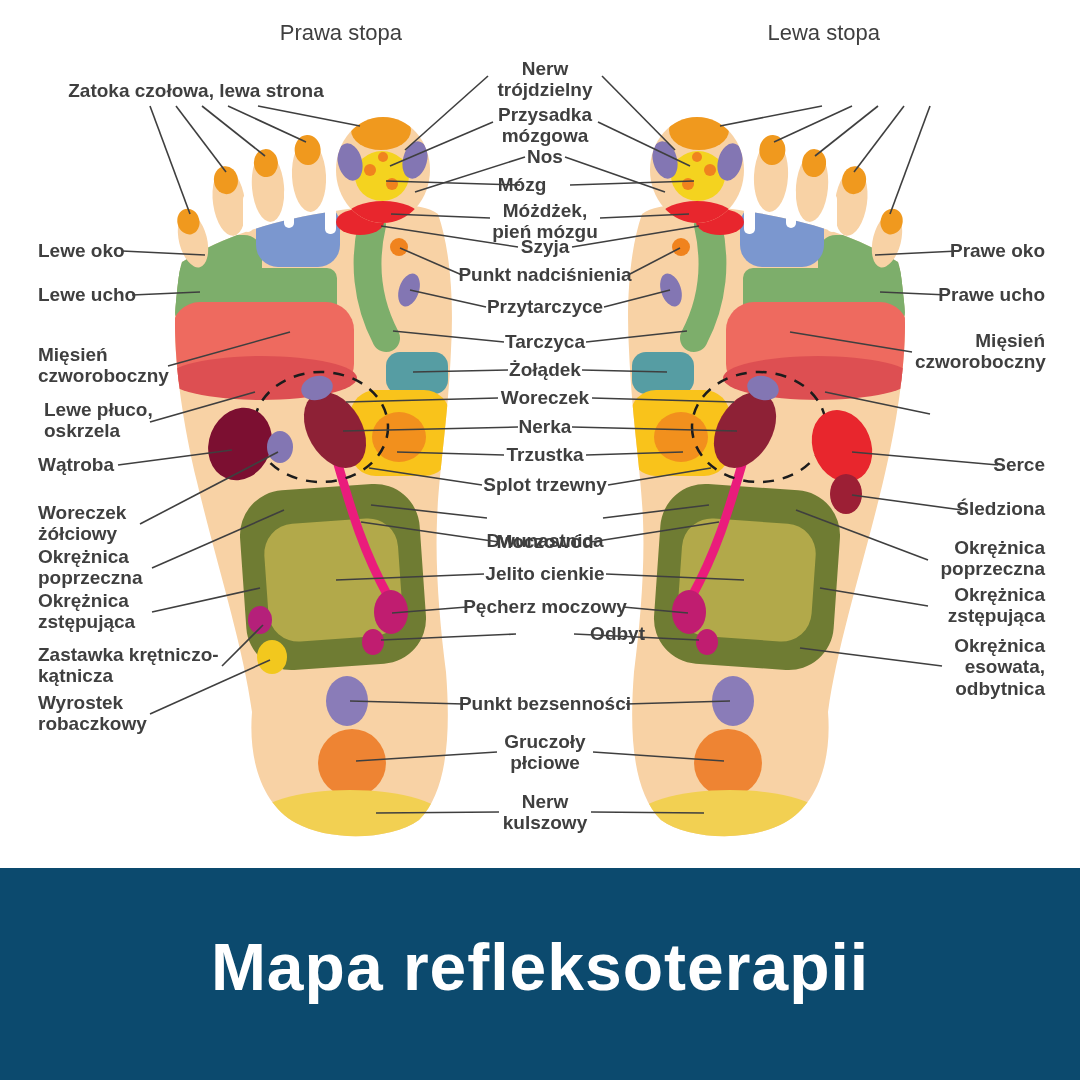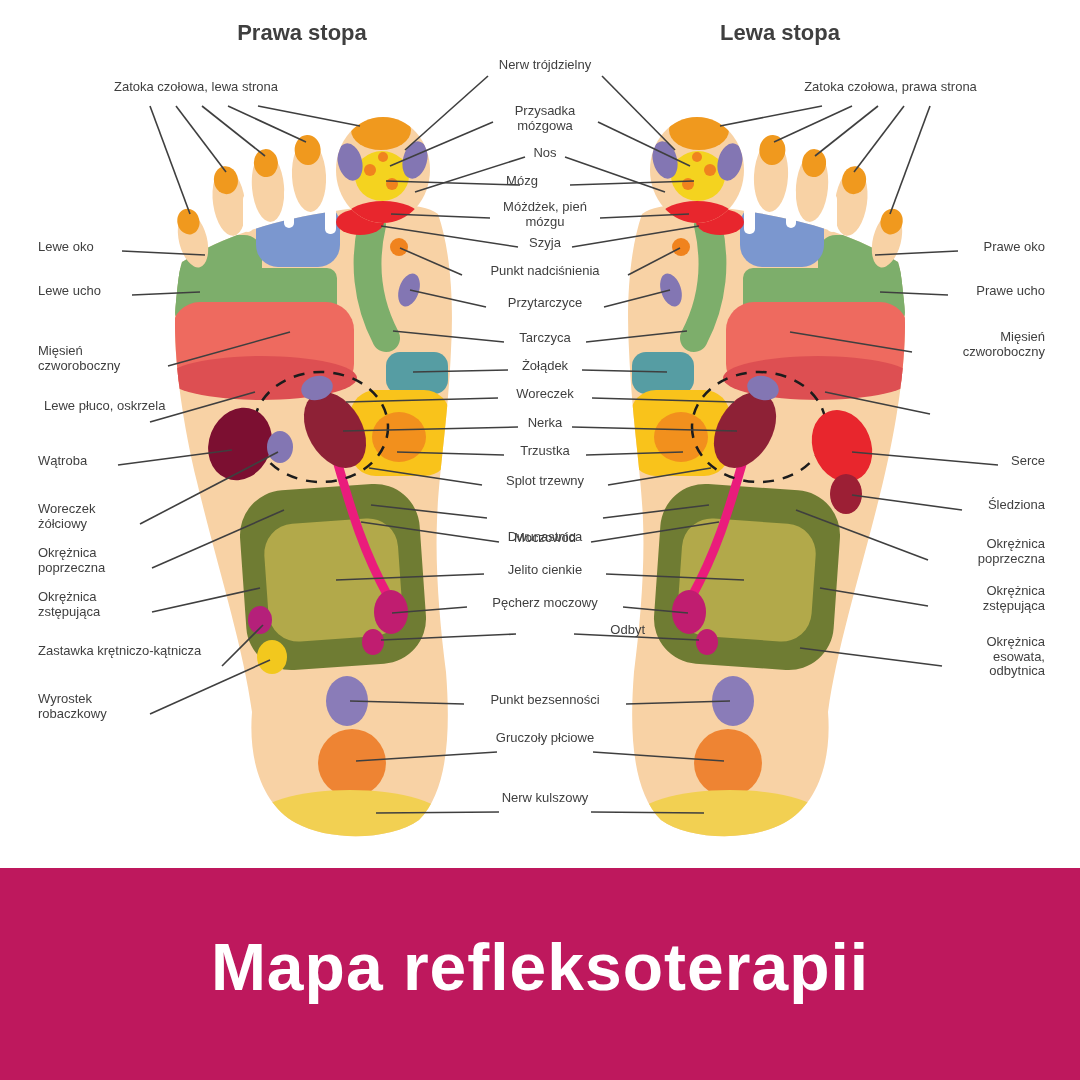--- a/index.html
+++ b/index.html
@@ -1,24 +1,24 @@
 <!DOCTYPE html>
 <html><head>
 <meta charset="utf-8">
 <style>
   * { margin:0; padding:0; box-sizing:border-box; }
   html,body { width:1080px; height:1080px; background:#ffffff; font-family:"Liberation Sans", sans-serif; }
   .poster { position:relative; width:1080px; height:1080px; background:#ffffff; overflow:hidden; }
   svg.diagram { position:absolute; left:0; top:0; }
-  .lbl { position:absolute; font-size:13px; font-weight:400; color:#3f3f3f; line-height:1.12; }
+  .lbl { position:absolute; font-size:19px; font-weight:700; color:#3f3f3f; line-height:1.12; }
   .lbl.l { text-align:left; }
   .lbl.c { text-align:center; }
   .lbl.r { text-align:right; }
-  .foot-header { position:absolute; font-size:22px; font-weight:700; color:#3f3f3f; text-align:center; }
-  .banner { position:absolute; left:0; top:868px; width:1080px; height:212px; background:#be185d;
+  .foot-header { position:absolute; font-size:22px; font-weight:400; color:#3f3f3f; text-align:right; }
+  .banner { position:absolute; left:0; top:868px; width:1080px; height:212px; background:#0c4a6e;
             display:flex; align-items:center; justify-content:center; padding-bottom:14px; }
   .banner-title { color:#ffffff; font-size:66px; font-weight:800; letter-spacing:1px; }
 </style>
 </head>
 <body>
 
 <div class="poster">
 
   <svg class="diagram" width="1080" height="1080" viewBox="0 0 1080 1080">
     <defs>
@@ -244,21 +244,20 @@
   <div class="lbl c" style="left:445px;top:474px;width:200px;">Splot trzewny</div>
   <div class="lbl c" style="left:445px;top:530px;width:200px;">Dwunastnica</div>
   <div class="lbl c" style="left:445px;top:531px;width:200px;">Moczowód</div>
   <div class="lbl c" style="left:445px;top:563px;width:200px;">Jelito cienkie</div>
   <div class="lbl c" style="left:445px;top:596px;width:200px;">Pęcherz moczowy</div>
   <div class="lbl c" style="left:445px;top:623px;width:200px;text-align:right;">Odbyt</div>
   <div class="lbl c" style="left:445px;top:693px;width:200px;">Punkt bezsenności</div>
   <div class="lbl c" style="left:495px;top:731px;width:100px;">Gruczoły płciowe</div>
   <div class="lbl c" style="left:495px;top:791px;width:100px;">Nerw kulszowy</div>
 
-  <div class="lbl c" style="left:748px;top:80px;width:285px;">Zatoka czołowa, prawa strona</div>
   <div class="lbl r" style="left:845px;top:240px;width:200px;">Prawe oko</div>
   <div class="lbl r" style="left:845px;top:284px;width:200px;">Prawe ucho</div>
   <div class="lbl r" style="left:915px;top:330px;width:130px;">Mięsień czworoboczny</div>
   <div class="lbl r" style="left:845px;top:454px;width:200px;">Serce</div>
   <div class="lbl r" style="left:845px;top:498px;width:200px;">Śledziona</div>
   <div class="lbl r" style="left:927px;top:537px;width:118px;">Okrężnica poprzeczna</div>
   <div class="lbl r" style="left:927px;top:584px;width:118px;">Okrężnica zstępująca</div>
   <div class="lbl r" style="left:935px;top:635px;width:110px;">Okrężnica esowata, odbytnica</div>
 
   <div class="banner">

